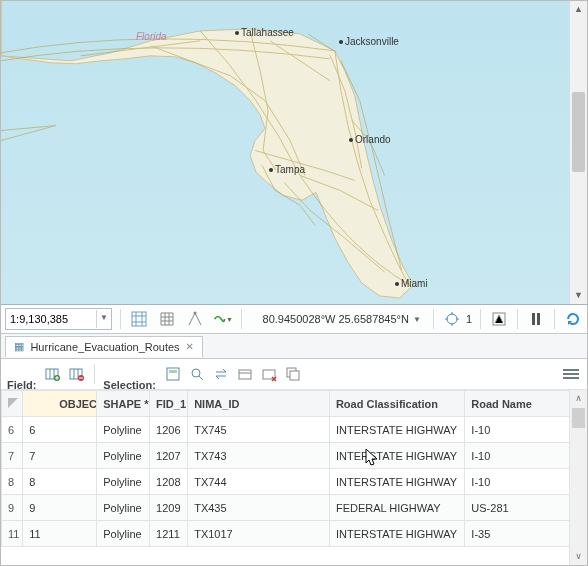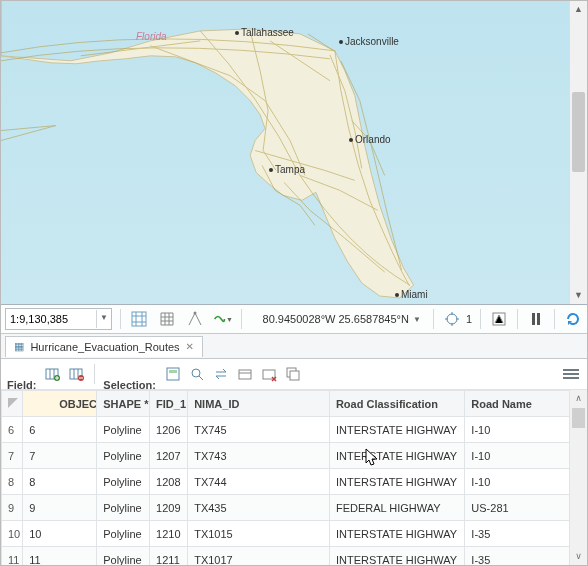--- a/index.html
+++ b/index.html
@@ -95,21 +95,21 @@
         <path d="M352,120 L370,140 L385,175"></path>
         <path d="M334,50 L308,33"></path>
       </g>
     </svg>
 
     <div class="citylabel" style="left:135px;top:30px;font-style:italic;color:#c87c9a">Florida</div>
     <div class="citylabel" style="left:234px;top:26px"><span class="dot"></span><span>Tallahassee</span></div>
     <div class="citylabel" style="left:338px;top:35px"><span class="dot"></span><span>Jacksonville</span></div>
     <div class="citylabel" style="left:348px;top:133px"><span class="dot"></span><span>Orlando</span></div>
     <div class="citylabel" style="left:268px;top:163px"><span class="dot"></span><span>Tampa</span></div>
-    <div class="citylabel" style="left:394px;top:288px"><span class="dot"></span><span>Miami</span></div>
+    <div class="citylabel" style="left:394px;top:277px"><span class="dot"></span><span>Miami</span></div>
     <div class="scrollbar">
       <div class="arr" style="top:0">▲</div>
       <div class="thumb"></div>
       <div class="arr" style="bottom:0">▼</div>
     </div>
   </div>
 
   <div class="status">
     <div class="scale">
       <input value="1:9,130,385" style="">
@@ -303,29 +303,20 @@
           </tr>
           <tr class="even">
             <td class="rownum">9</td>
             <td>9</td>
             <td>Polyline</td>
             <td>1209</td>
             <td>TX435</td>
             <td>FEDERAL HIGHWAY</td>
             <td>US-281</td>
           </tr>
-          <tr class="odd">
-            <td class="rownum">10</td>
-            <td>10</td>
-            <td>Polyline</td>
-            <td>1210</td>
-            <td>TX1015</td>
-            <td>INTERSTATE HIGHWAY</td>
-            <td>I-35</td>
-          </tr>
           <tr class="even">
             <td class="rownum">11</td>
             <td>11</td>
             <td>Polyline</td>
             <td>1211</td>
             <td>TX1017</td>
             <td>INTERSTATE HIGHWAY</td>
             <td>I-35</td>
           </tr>
         </tbody>

